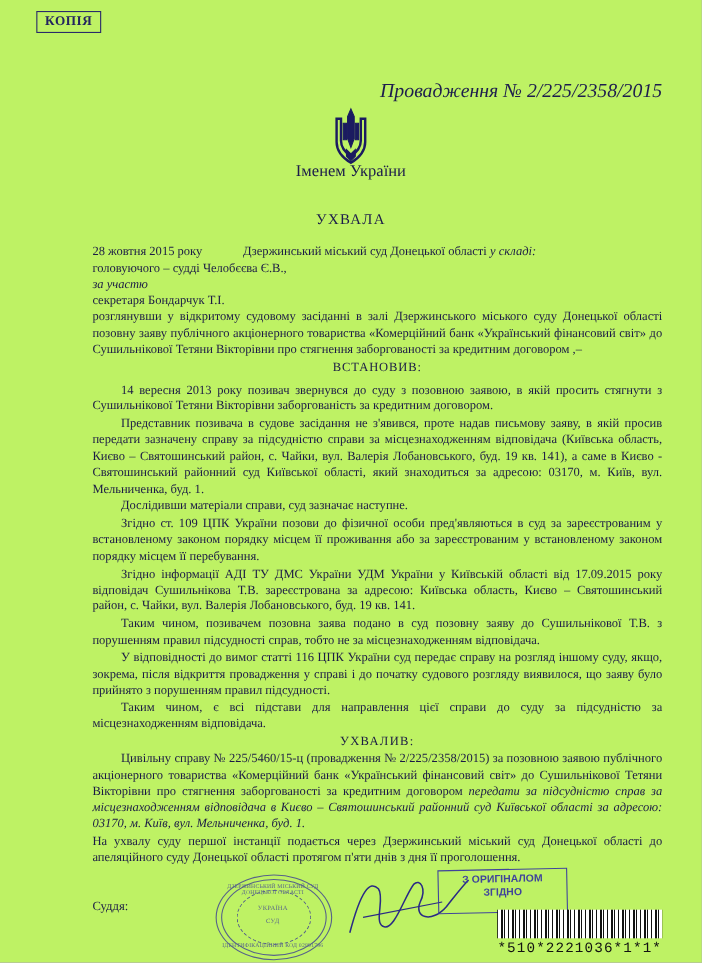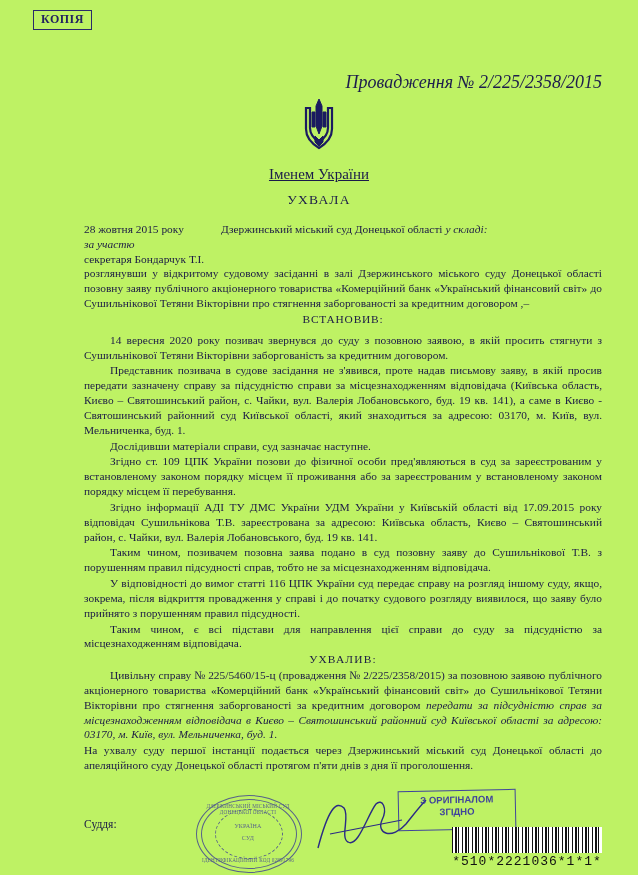--- a/index.html
+++ b/index.html
@@ -43,25 +43,24 @@
     transform: translateX(-50%);
     width: 46px;
     height: 58px;
     text-align: center;
   }
   .emblem svg { display: block; }
   .title-main {
     position: absolute;
     left: 0;
     right: 0;
-    top: 166px;
+    top: 148px;
     text-align: center;
     font-size: 15px;
     color: #1b1b4a;
-    text-decoration: underline;
   }
   .title-sub {
     position: absolute;
     left: 0;
     right: 0;
     top: 192px;
     text-align: center;
     font-size: 13.5px;
     letter-spacing: 1.2px;
     color: #1b1b4a;
@@ -206,31 +205,32 @@
 
   <div class="body">
 
     <div class="head-block">
       <p>
         <span>28 жовтня 2015 року</span>
         &nbsp;&nbsp;&nbsp;&nbsp;&nbsp;&nbsp;&nbsp;&nbsp;&nbsp;&nbsp;&nbsp;
         <span>Дзержинський міський суд Донецької області</span>
         <span class="it">у складі:</span>
       </p>
+      <p>головуючого – судді Челобєєва Є.В.,</p>
       <p class="it">за участю</p>
       <p>секретаря Бондарчук Т.І.</p>
     </div>
 
     <p style="text-align:justify;">розглянувши у відкритому судовому засіданні в залі Дзержинського міського суду Донецької області позовну заяву публічного акціонерного товариства «Комерційний банк «Український фінансовий світ» до Сушильнікової Тетяни Вікторівни про стягнення заборгованості за кредитним договором ,–</p>
 
     <p class="ustanoviv">ВСТАНОВИВ:</p>
 
     <div class="spacer-sm"></div>
 
-    <p class="ind">14 вересня 2020 року позивач звернувся до суду з позовною заявою, в якій просить стягнути з Сушильнікової Тетяни Вікторівни заборгованість за кредитним договором.</p>
+    <p class="ind">14 вересня 2013 року позивач звернувся до суду з позовною заявою, в якій просить стягнути з Сушильнікової Тетяни Вікторівни заборгованість за кредитним договором.</p>
     <p class="ind">Представник позивача в судове засідання не з'явився, проте надав письмову заяву, в якій просив передати зазначену справу за підсудністю справи за місцезнаходженням відповідача (Київська область, Києво – Святошинський район, с. Чайки, вул. Валерія Лобановського, буд. 19 кв. 141), а саме в Києво - Святошинський районний суд Київської області, який знаходиться за адресою: 03170, м. Київ, вул. Мельниченка, буд. 1.</p>
     <p class="ind">Дослідивши матеріали справи, суд зазначає наступне.</p>
     <p class="ind">Згідно ст. 109 ЦПК України позови до фізичної особи пред'являються в суд за зареєстрованим у встановленому законом порядку місцем її проживання або за зареєстрованим у встановленому законом порядку місцем її перебування.</p>
     <p class="ind">Згідно інформації АДІ ТУ ДМС України УДМ України у Київській області від 17.09.2015 року відповідач Сушильнікова Т.В. зареєстрована за адресою: Київська область, Києво – Святошинський район, с. Чайки, вул. Валерія Лобановського, буд. 19 кв. 141.</p>
     <p class="ind">Таким чином, позивачем позовна заява подано в суд позовну заяву до Сушильнікової Т.В. з порушенням правил підсудності справ, тобто не за місцезнаходженням відповідача.</p>
     <p class="ind">У відповідності до вимог статті 116 ЦПК України суд передає справу на розгляд іншому суду, якщо, зокрема, після відкриття провадження у справі і до початку судового розгляду виявилося, що заяву було прийнято з порушенням правил підсудності.</p>
     <p class="ind">Таким чином, є всі підстави для направлення цієї справи до суду за підсудністю за місцезнаходженням відповідача.</p>
 
     <p class="uhvalyv">УХВАЛИВ:</p>
 

